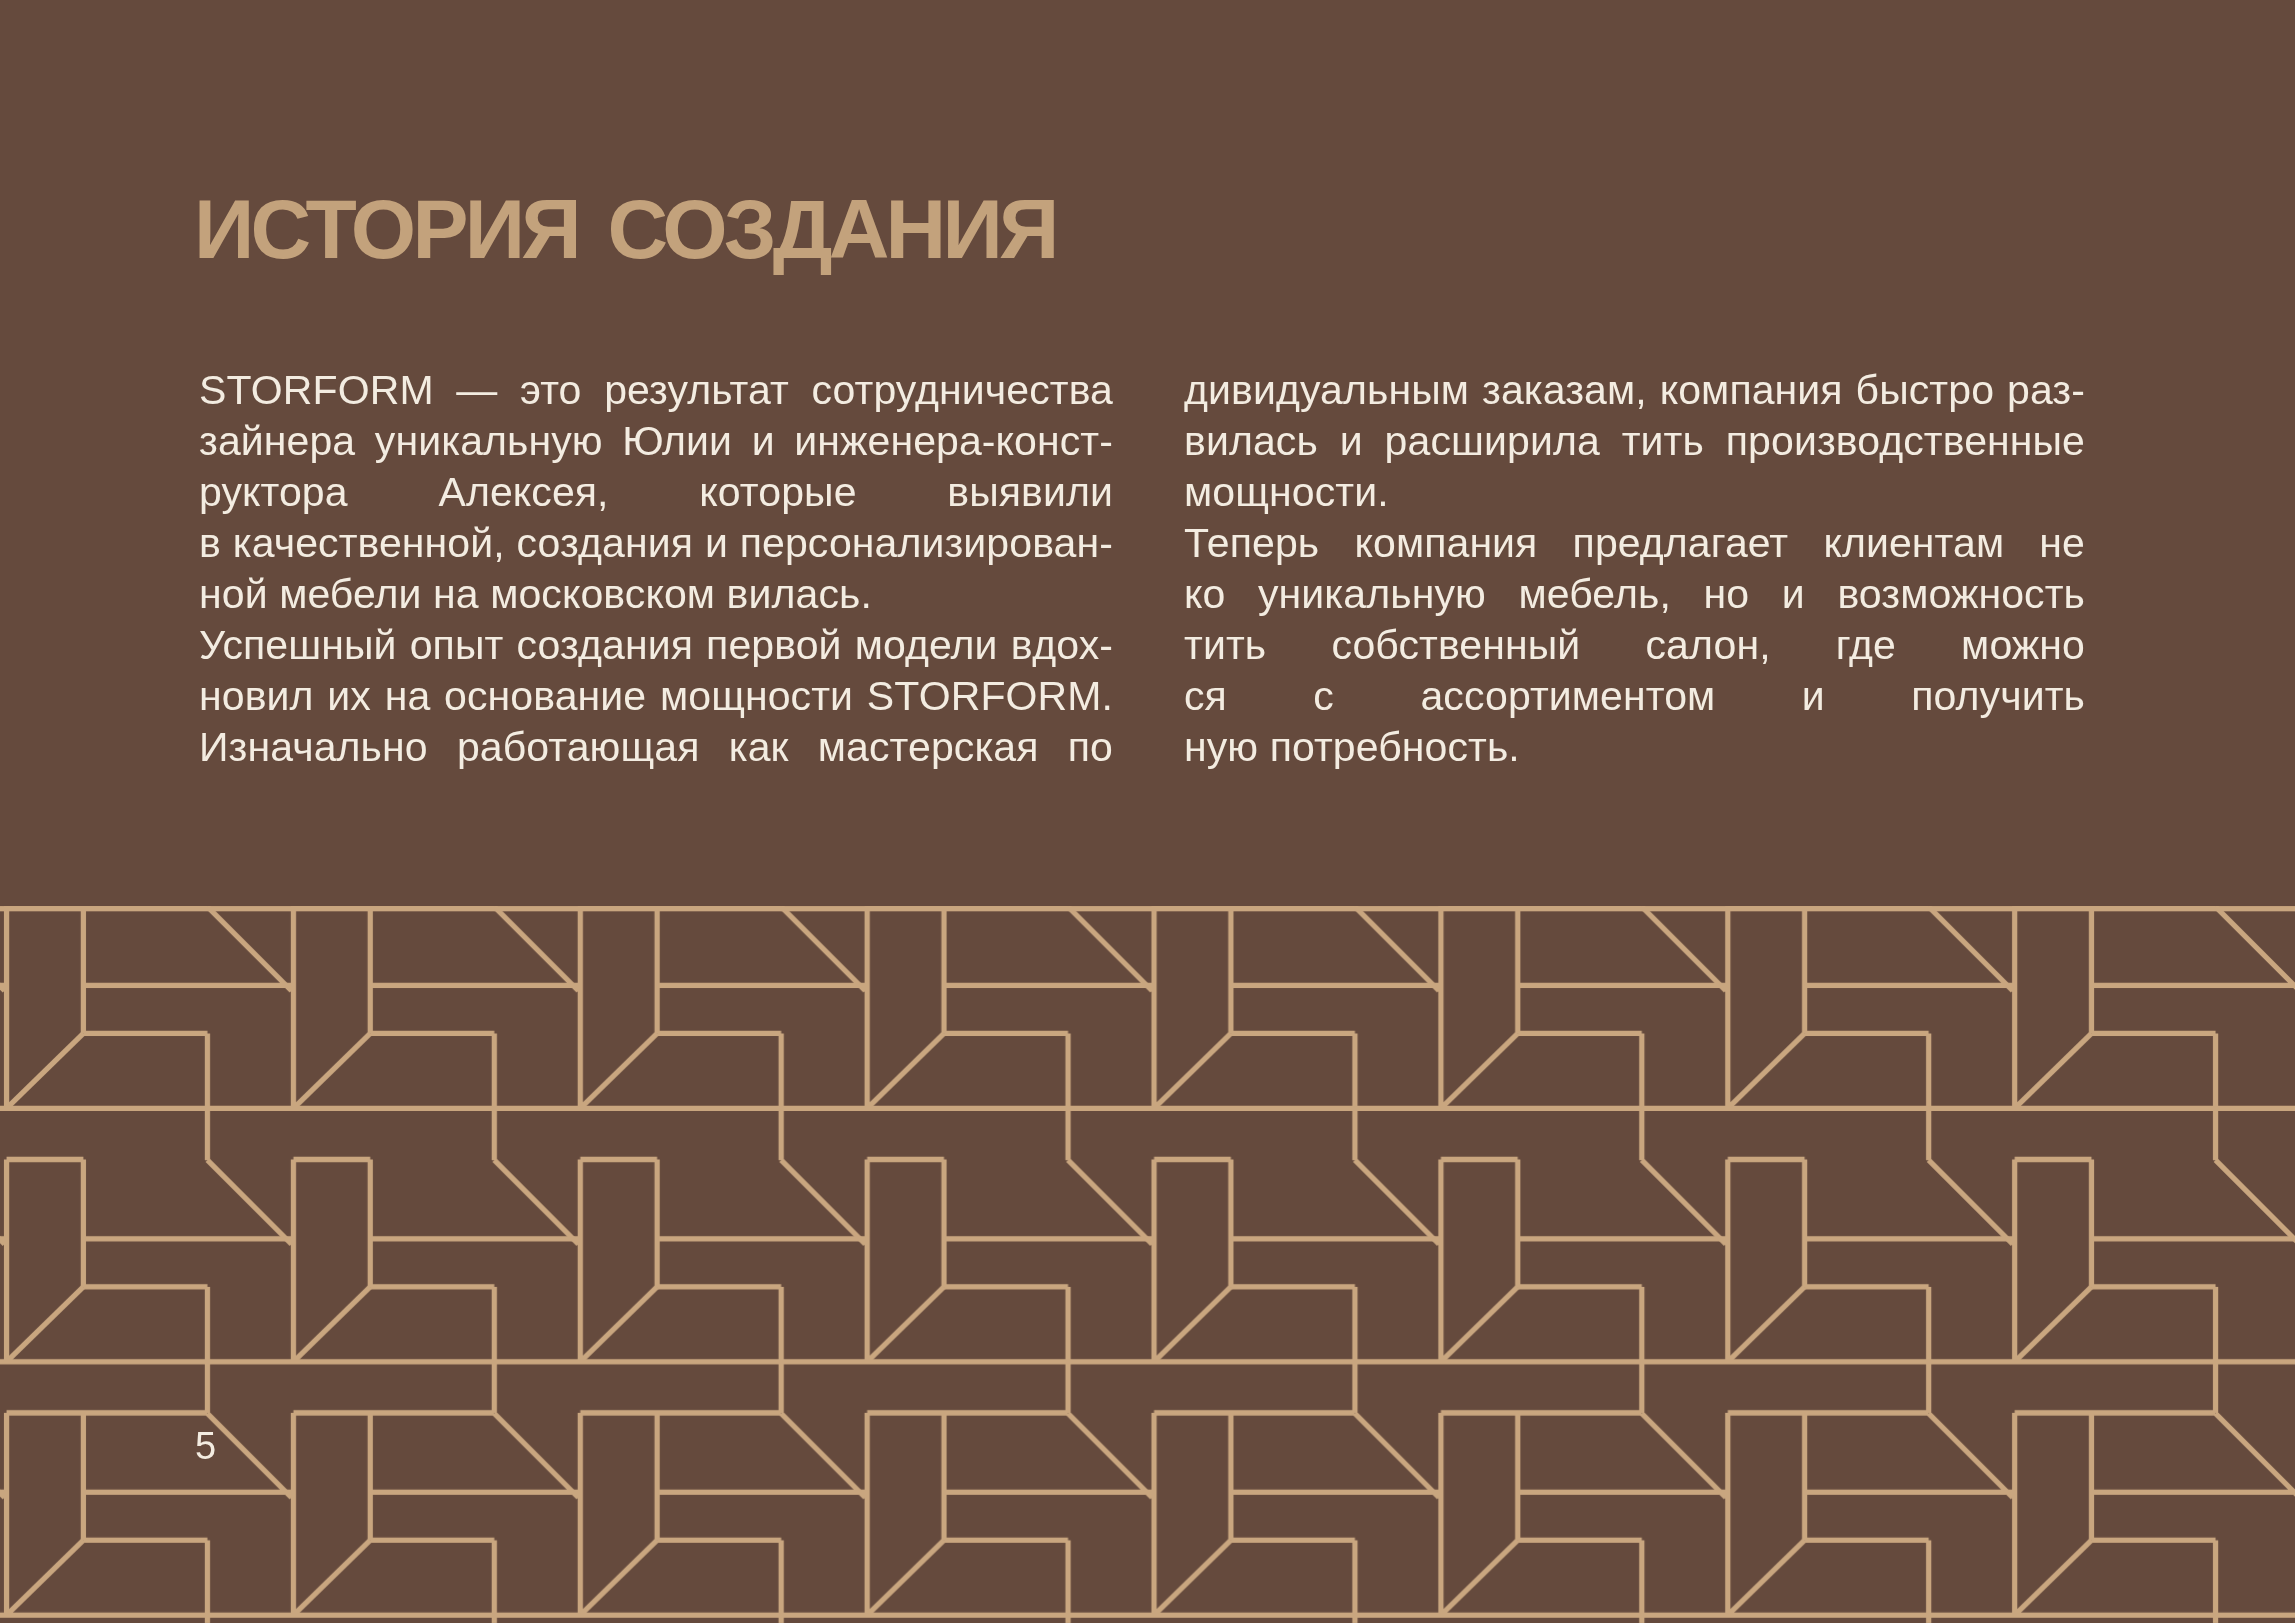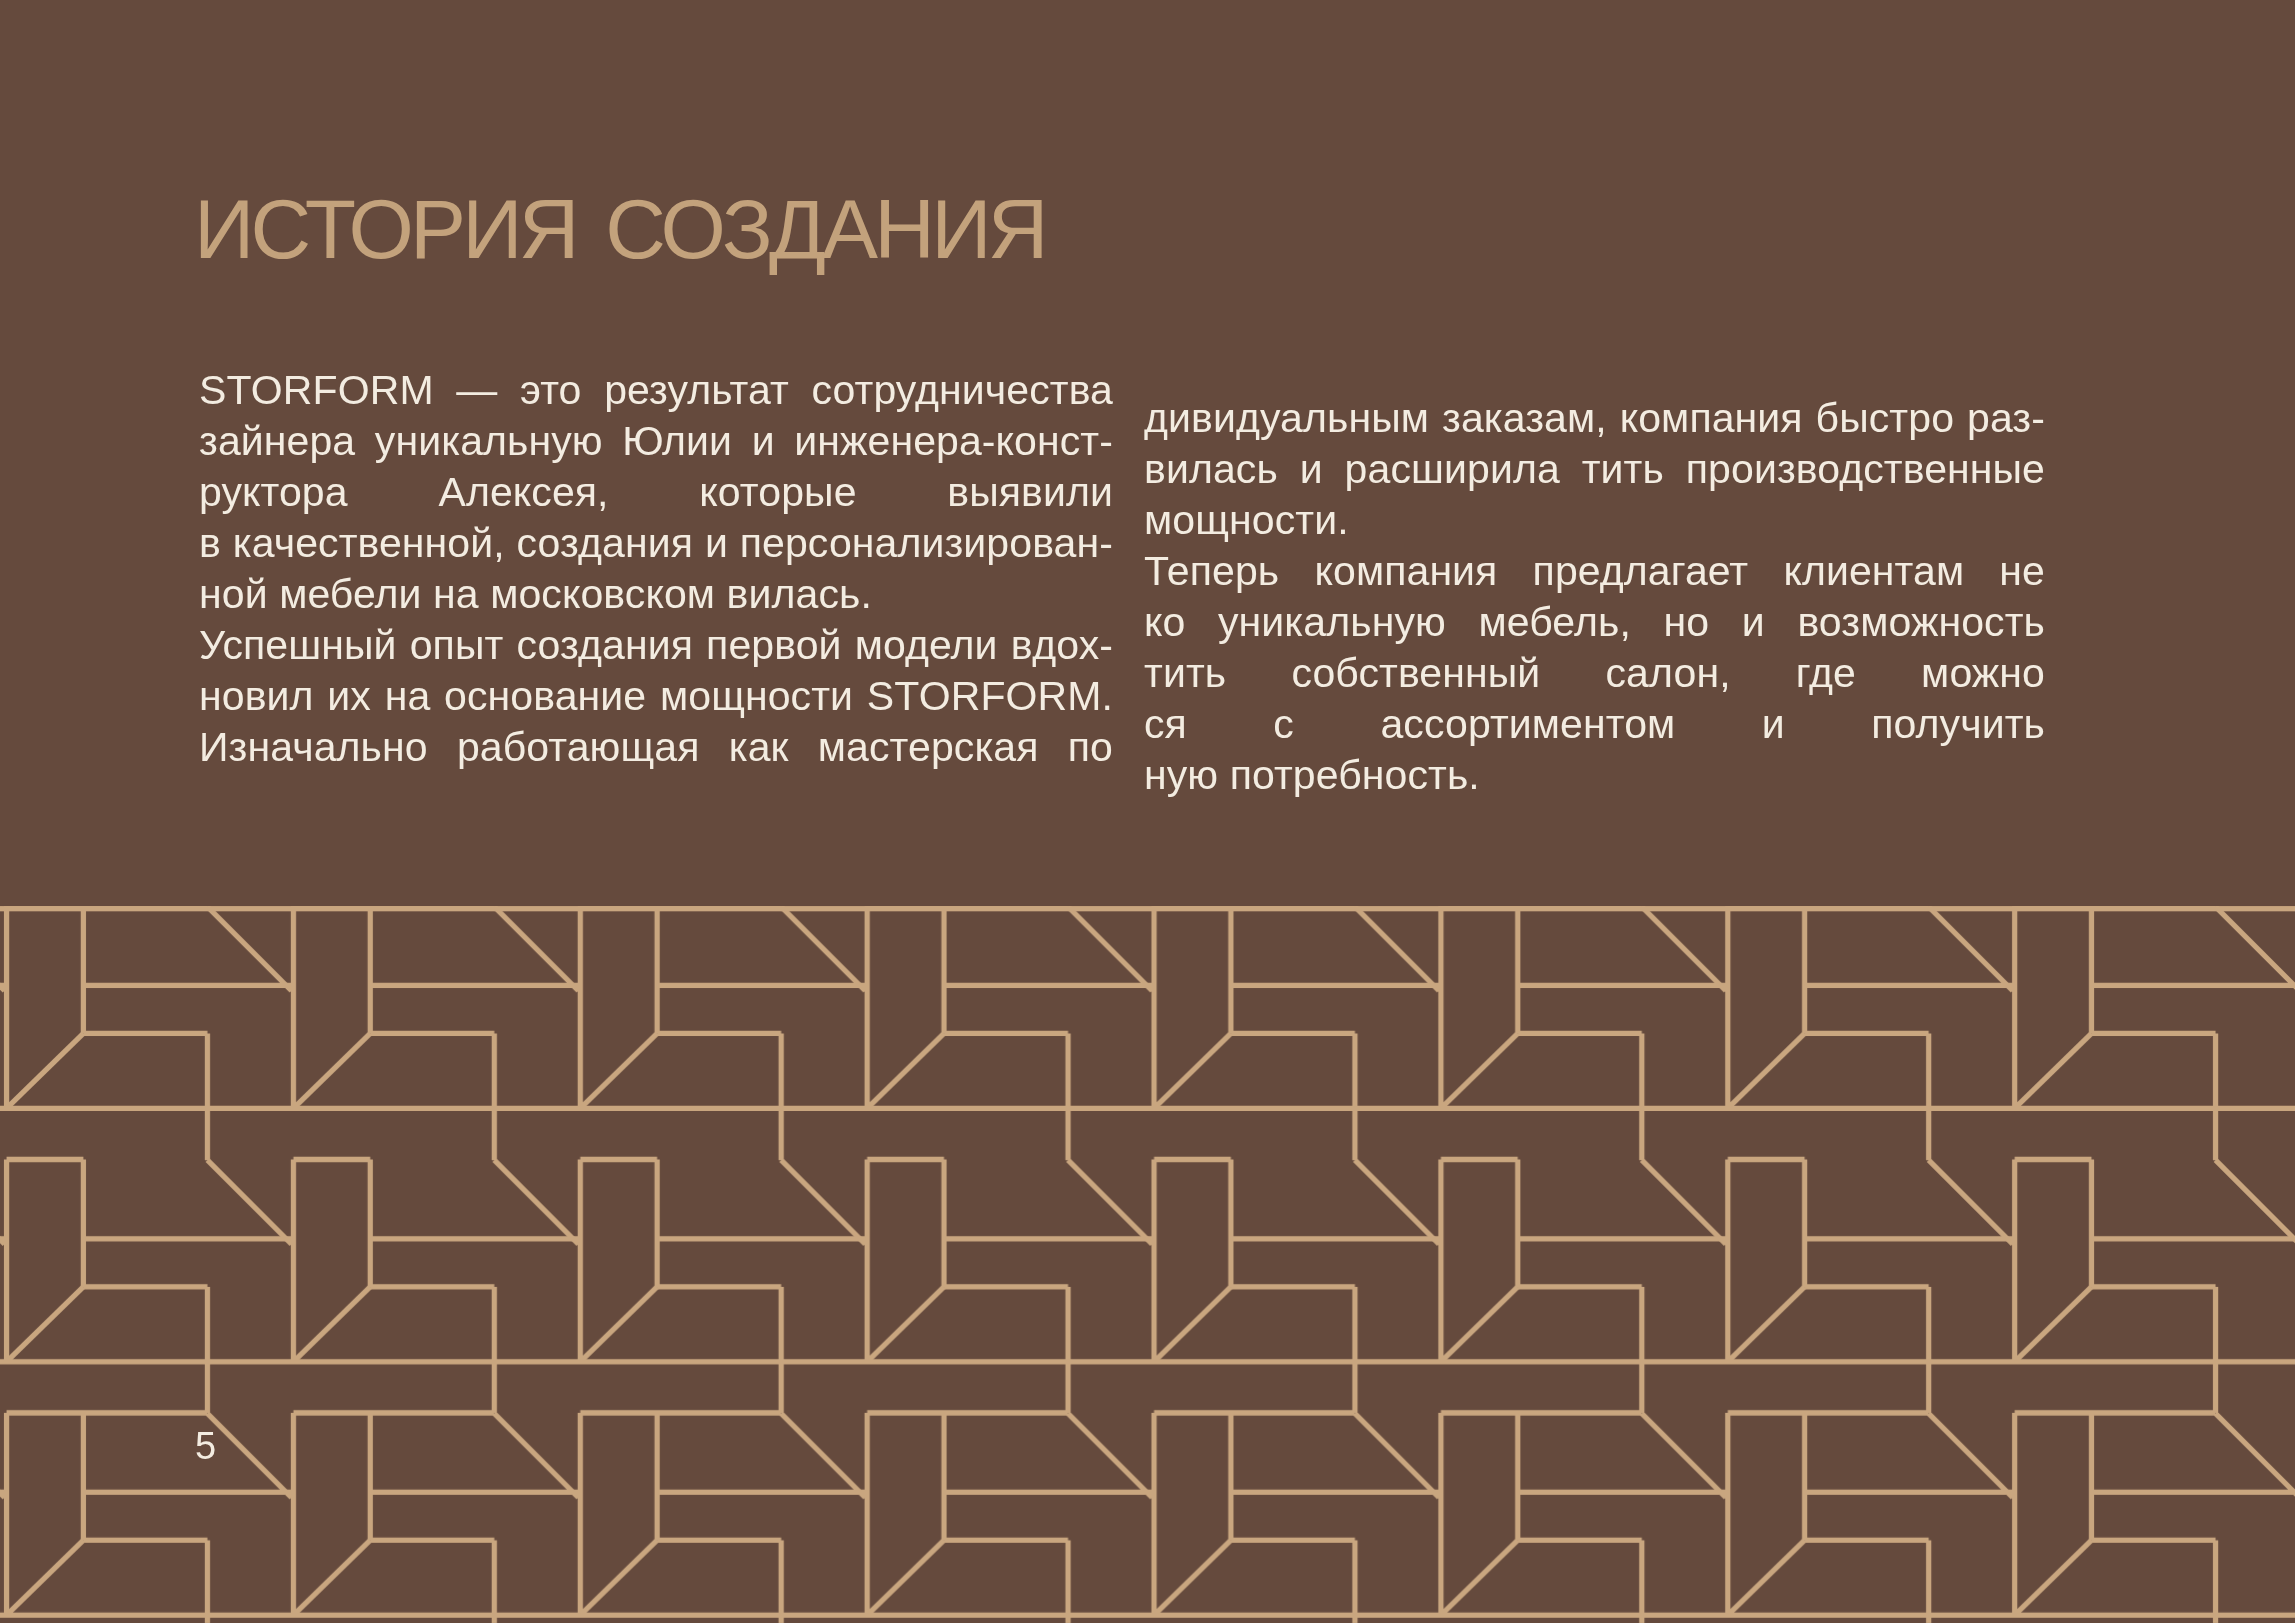--- a/index.html
+++ b/index.html
@@ -14,36 +14,36 @@
     background:var(--bg);
     position:relative;
     overflow:hidden;
     font-family:"Liberation Sans", sans-serif;
   }
   .page-title{
     position:absolute;
     left:194px;top:131px;
     font-size:84px;
     line-height:85px;
-    font-weight:normal;
+    font-weight:bold;
     letter-spacing:-0.045em;
     word-spacing:0.12em;
     color:var(--title);
     white-space:nowrap;
   }
   .col{
     position:absolute;
     top:365px;
     color:var(--body);
     font-size:41px;
     line-height:51px;
     letter-spacing:0.1px;
   }
   .col-left{left:199px;width:914px;}
-  .col-right{left:1144px;width:901px;margin-top:28px;}
+  .col-right{left:1184px;width:901px;}
   .line{white-space:normal;}
   .line.jl{
     text-align:justify;
     text-align-last:justify;
   }
   
   .line.jl::after{content:"";display:inline-block;width:100%;}
   .line.jl{height:51px;overflow:hidden;}
   .pattern-band{
     position:absolute;

